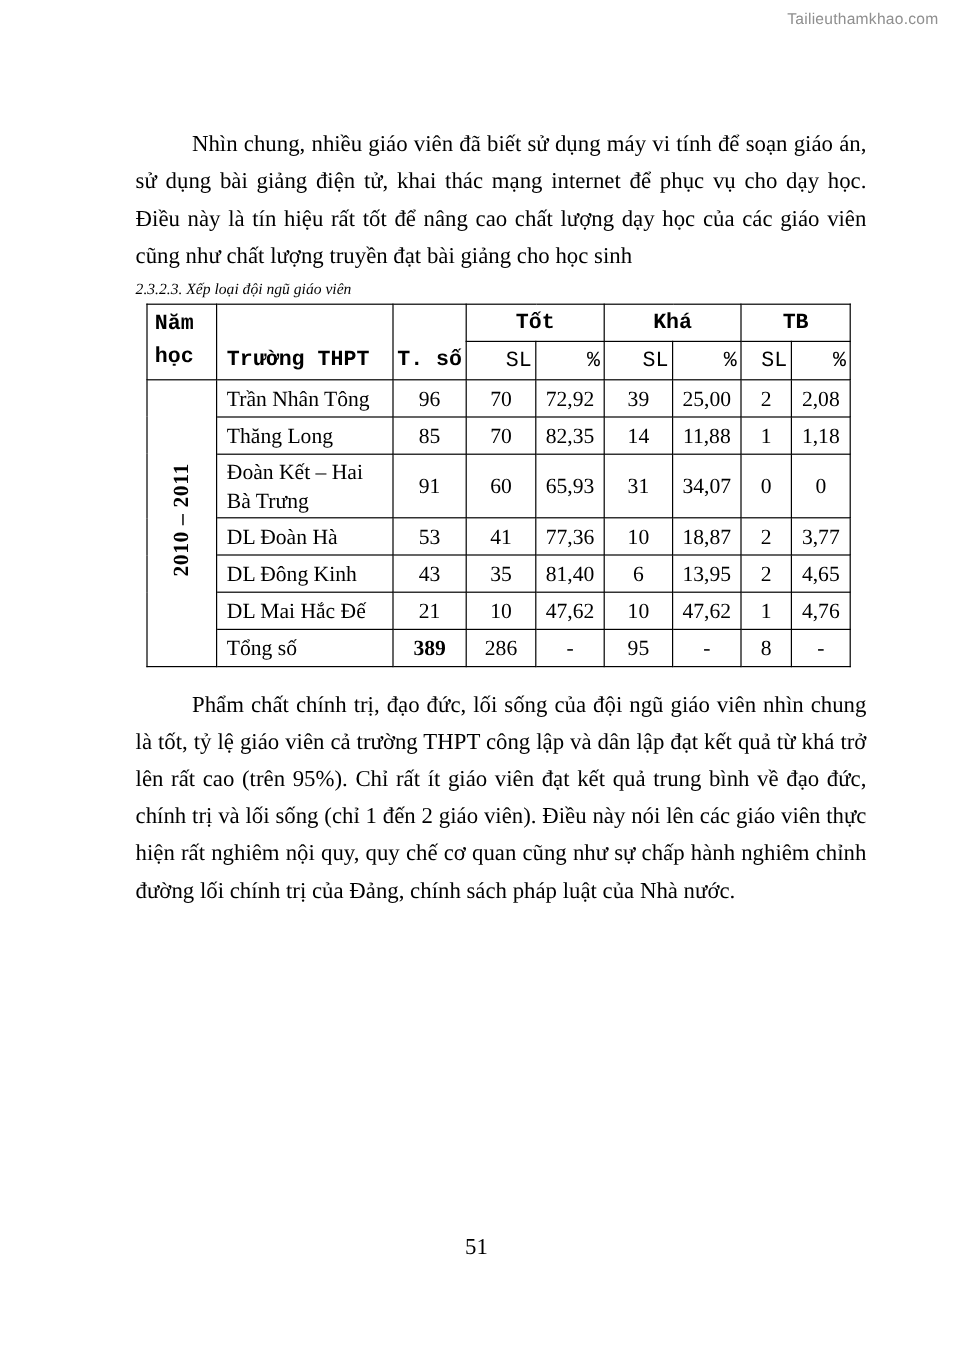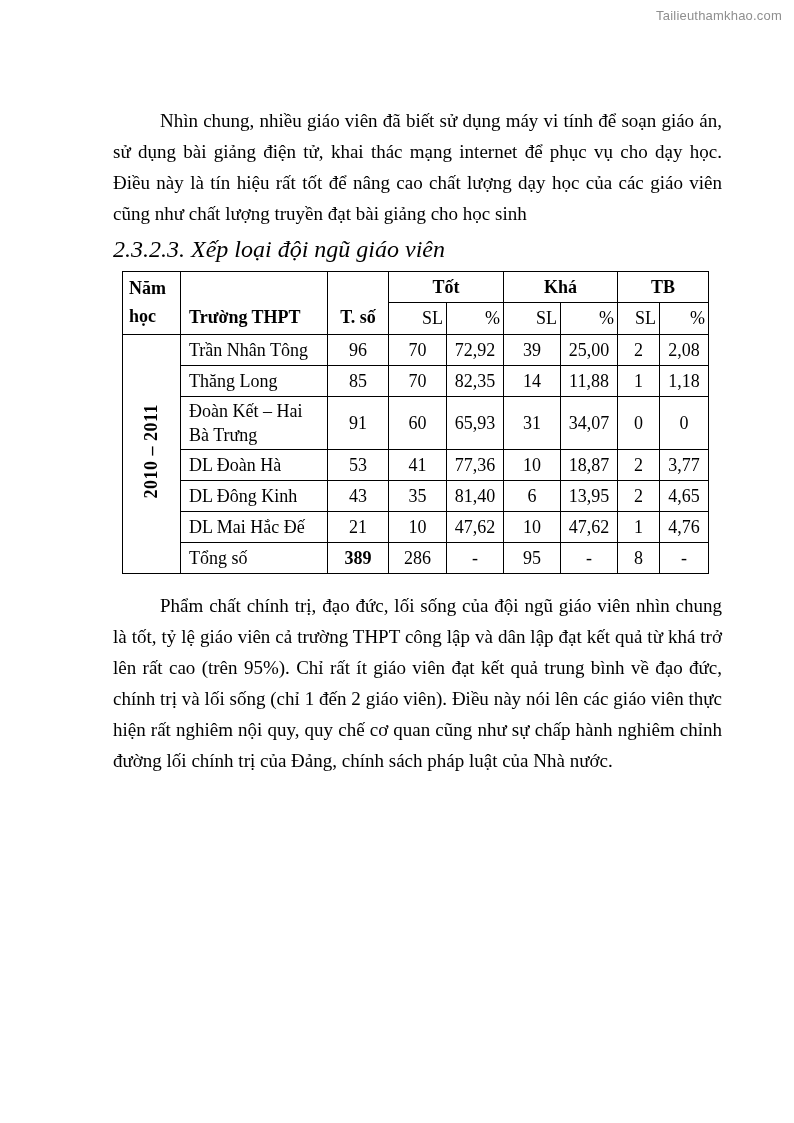--- a/index.html
+++ b/index.html
@@ -24,21 +24,21 @@
     color: #8f8f8f;
     letter-spacing: 0.2px;
   }
   .body-text {
     font-size: 19px;
     line-height: 1.63;
     text-align: justify;
     text-indent: 47px;
   }
   .section-heading {
-    font-size: 24px;
+    font-size: 13px;
     font-style: italic;
     line-height: 1.63;
   }
   .table-caption {
     font-size: 19px;
     font-style: italic;
     line-height: 1.63;
     text-align: center;
   }
   table.data-table {
@@ -48,21 +48,21 @@
     margin: 2px 0 0 9px;
     font-size: 18px;
   }
   .data-table th, .data-table td {
     border: 1px solid #000000;
     text-align: center;
     vertical-align: middle;
     padding: 2px 3px;
     line-height: 1.35;
   }
-  .data-table thead th { font-weight: bold; height: 28px; }
+  .data-table thead th { font-weight: bold; height: 28px; font-family: Liberation Mono, monospace; }
   .data-table thead th.sub { font-weight: normal; text-align: right; }
   .data-table th.h-year {
     vertical-align: top;
     text-align: left;
     padding: 3px 6px;
     line-height: 1.55;
   }
   .data-table th.h-school {
     vertical-align: bottom;
     text-align: left;
@@ -218,14 +218,15 @@
         <td>-</td>
         <td>8</td>
         <td>-</td>
       </tr>
     </tbody>
   </table>
 
 
   <p class="body-text para-2">Phẩm chất chính trị, đạo đức, lối sống của đội ngũ giáo viên nhìn chung là tốt, tỷ lệ giáo viên cả trường THPT công lập và dân lập đạt kết quả từ khá trở lên rất cao (trên 95%). Chỉ rất ít giáo viên đạt kết quả trung bình về đạo đức, chính trị và lối sống (chỉ 1 đến 2 giáo viên). Điều này nói lên các giáo viên thực hiện rất nghiêm nội quy, quy chế cơ quan cũng như sự chấp hành nghiêm chỉnh đường lối chính trị của Đảng, chính sách pháp luật của Nhà nước.</p>
 
+  <div class="page-number">51</div>
 
 </div>
 
 </body></html>

